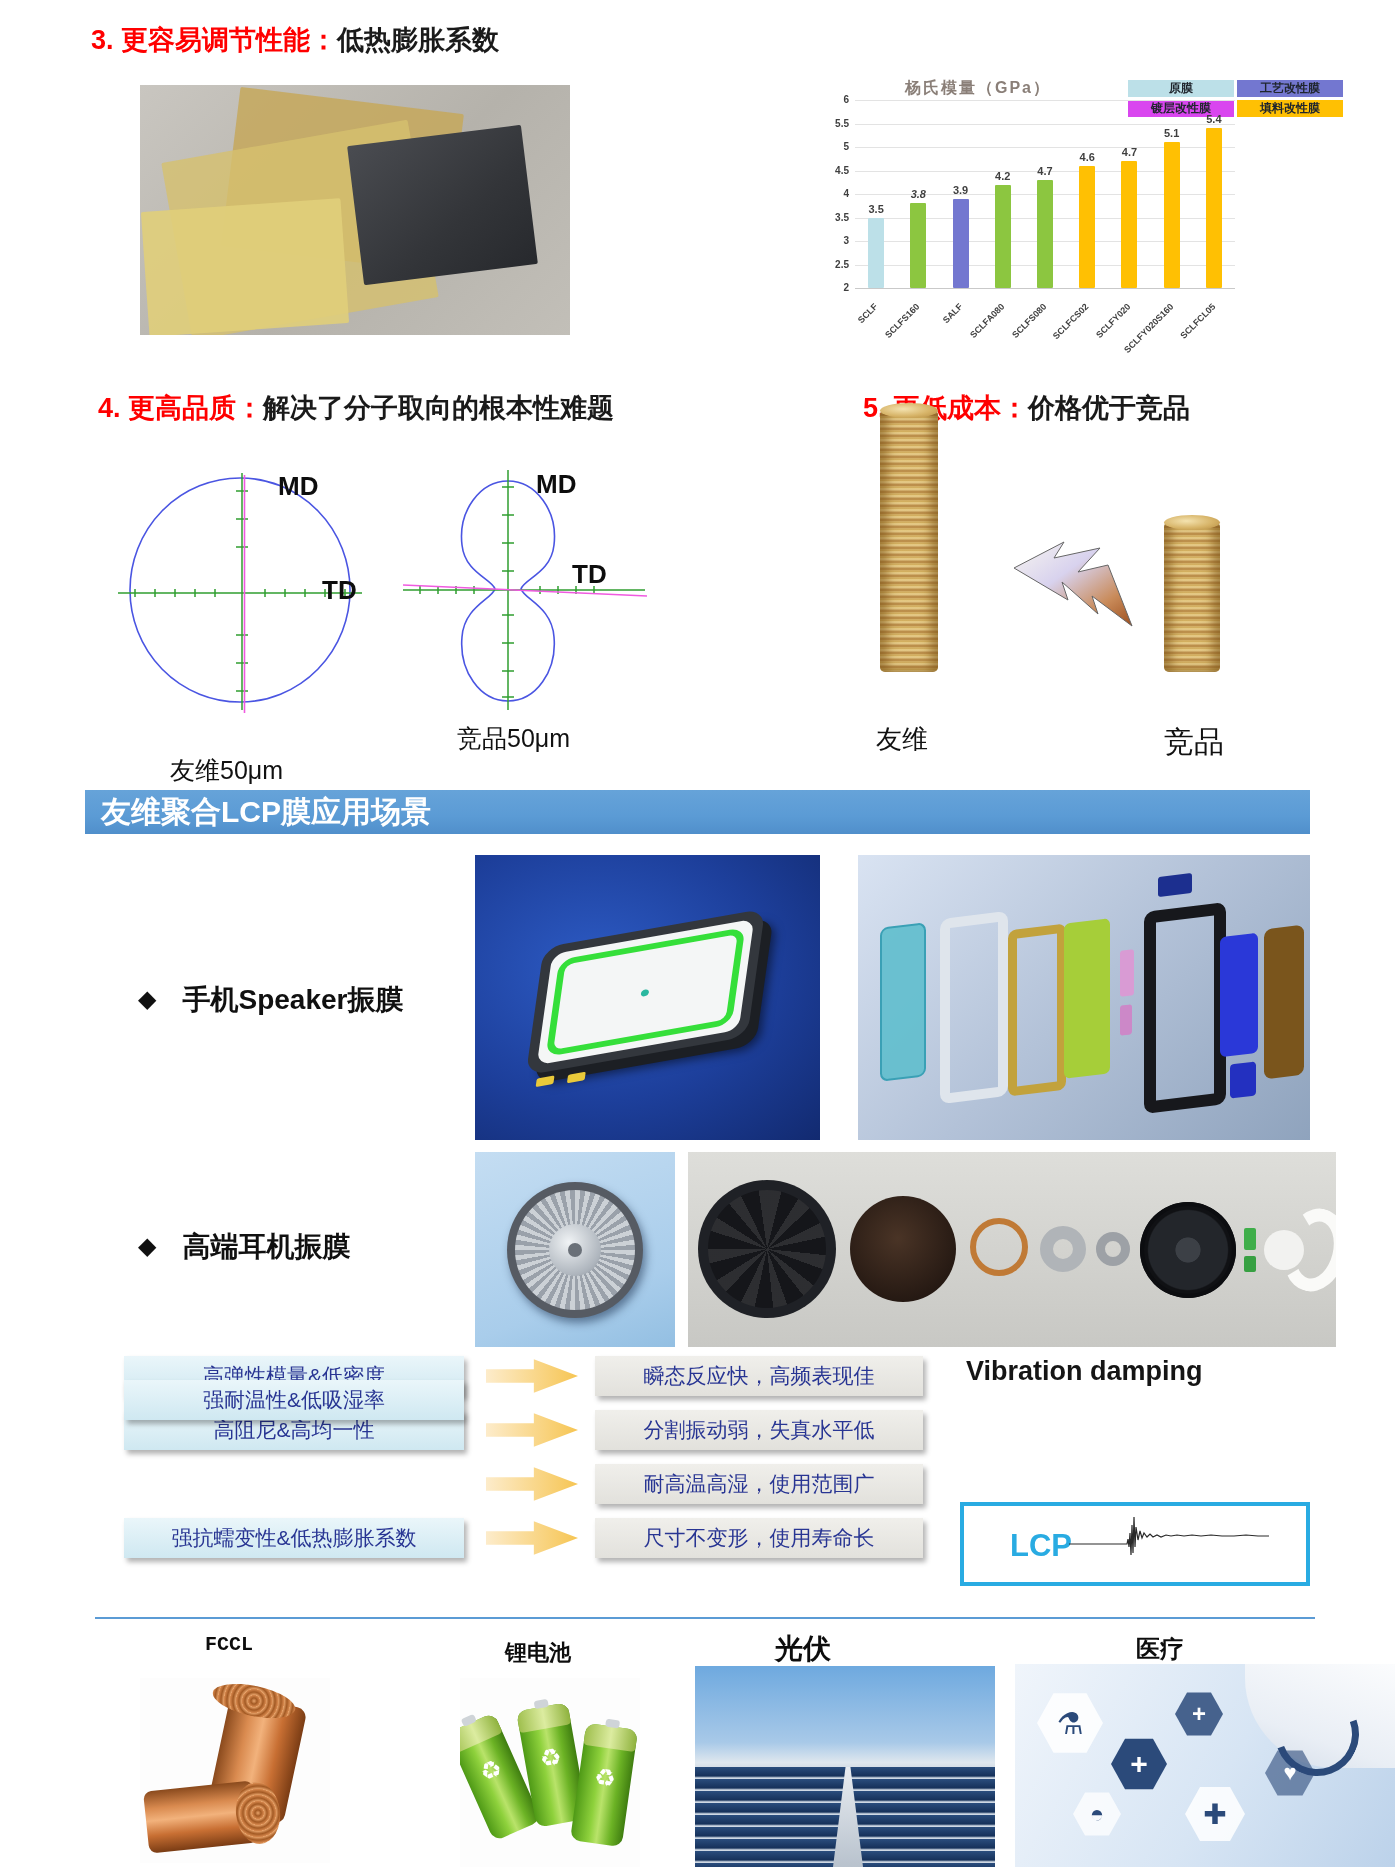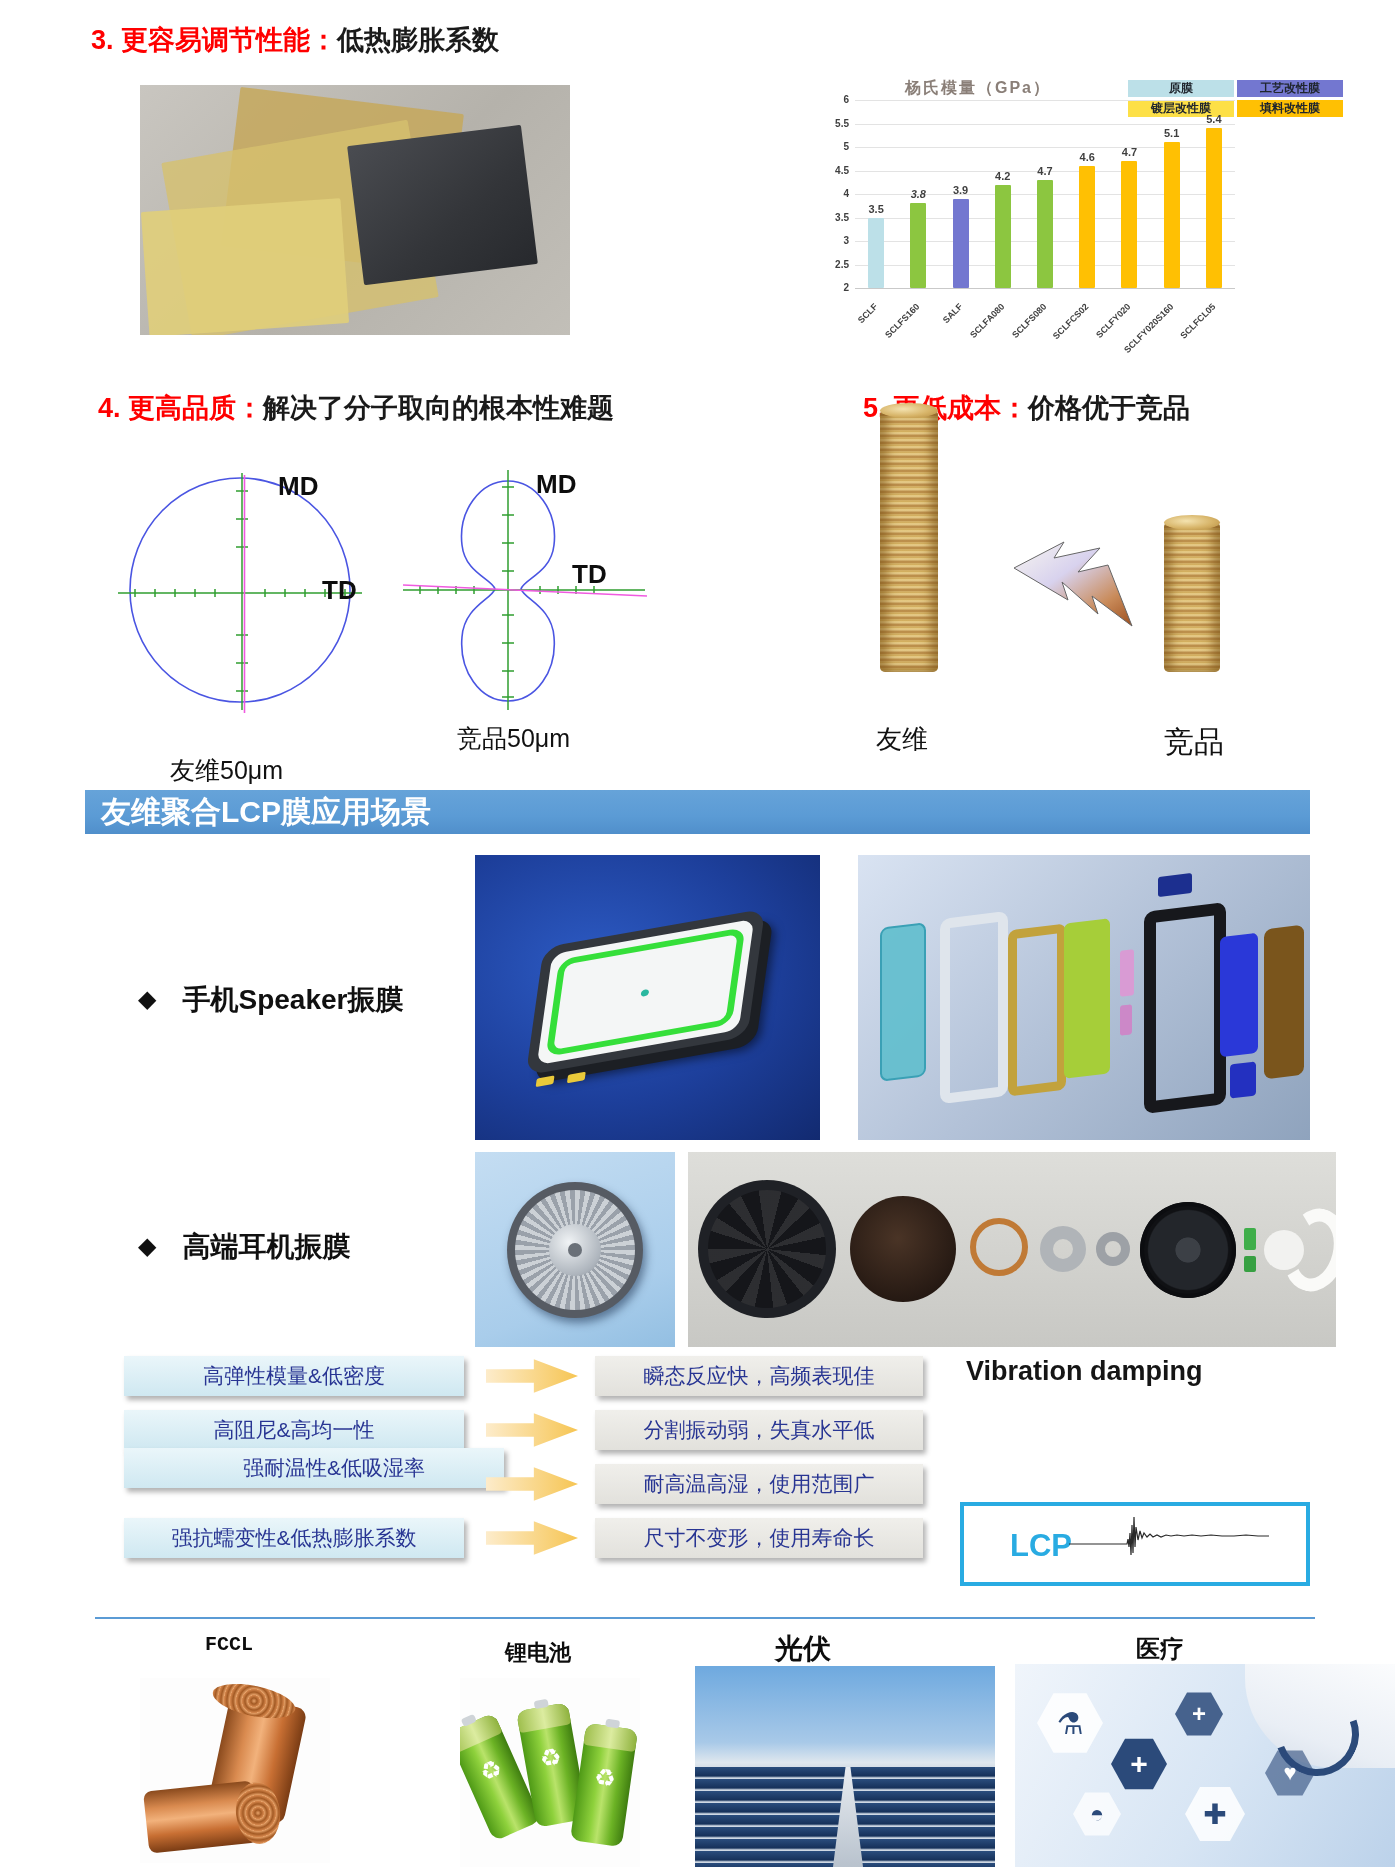--- a/index.html
+++ b/index.html
@@ -129,21 +129,21 @@
     <div class="film" style="left:35px;top:55px;width:250px;height:180px;transform:rotate(-10deg);background:rgba(214,192,110,.8);"></div>
     <div class="film" style="left:5px;top:120px;width:200px;height:125px;transform:rotate(-4deg);background:rgba(224,206,122,.9);"></div>
     <div class="film" style="left:215px;top:50px;width:175px;height:140px;transform:rotate(-7deg);background:linear-gradient(145deg,#4a4c51,#333539 60%,#27292d);"></div>
   </div>
 
   <div id="chart">
     <div id="chart-title">杨氏模量（GPa）</div>
     <div id="chart-legend">
         <div class="lg-cell" style="background: rgb(188, 224, 232);">原膜</div>
         <div class="lg-cell" style="background: rgb(115, 119, 208);">工艺改性膜</div>
-        <div class="lg-cell" style="background: #fde047;">镀层改性膜</div>
+        <div class="lg-cell" style="background: #d946ef;">镀层改性膜</div>
         <div class="lg-cell" style="background: rgb(255, 192, 3);">填料改性膜</div>
       </div>
     <div id="chart-plot">
         <div class="yt" style="top: 182px;">2</div>
         <div class="gl" style="top: 164.5px;"></div>
         <div class="yt" style="top: 158.5px;">2.5</div>
         <div class="gl" style="top: 141px;"></div>
         <div class="yt" style="top: 135px;">3</div>
         <div class="gl" style="top: 117.5px;"></div>
         <div class="yt" style="top: 111.5px;">3.5</div>
@@ -331,21 +331,21 @@
   </div>
 
   <div class="feat-left" style="top:1356px;">高弹性模量&amp;低密度</div>
   <div class="feat-arrow" style="top:1357px;"></div>
   <div class="feat-right" style="top:1356px;">瞬态反应快，高频表现佳</div>
 
   <div class="feat-left" style="top:1410px;">高阻尼&amp;高均一性</div>
   <div class="feat-arrow" style="top:1411px;"></div>
   <div class="feat-right" style="top:1410px;">分割振动弱，失真水平低</div>
 
-  <div class="feat-left" style="top:1448px;padding-left:40px;">强耐温性&amp;低吸湿率</div>
+  <div class="feat-left" style="top:1380px;">强耐温性&amp;低吸湿率</div>
   <div class="feat-arrow" style="top:1465px;"></div>
   <div class="feat-right" style="top:1464px;">耐高温高湿，使用范围广</div>
 
   <div class="feat-left" style="top:1518px;">强抗蠕变性&amp;低热膨胀系数</div>
   <div class="feat-arrow" style="top:1519px;"></div>
   <div class="feat-right" style="top:1518px;">尺寸不变形，使用寿命长</div>
 
   <div id="vib-title">Vibration damping</div>
   <div id="vib-box2">
     <div id="vib-lcp">LCP</div>

